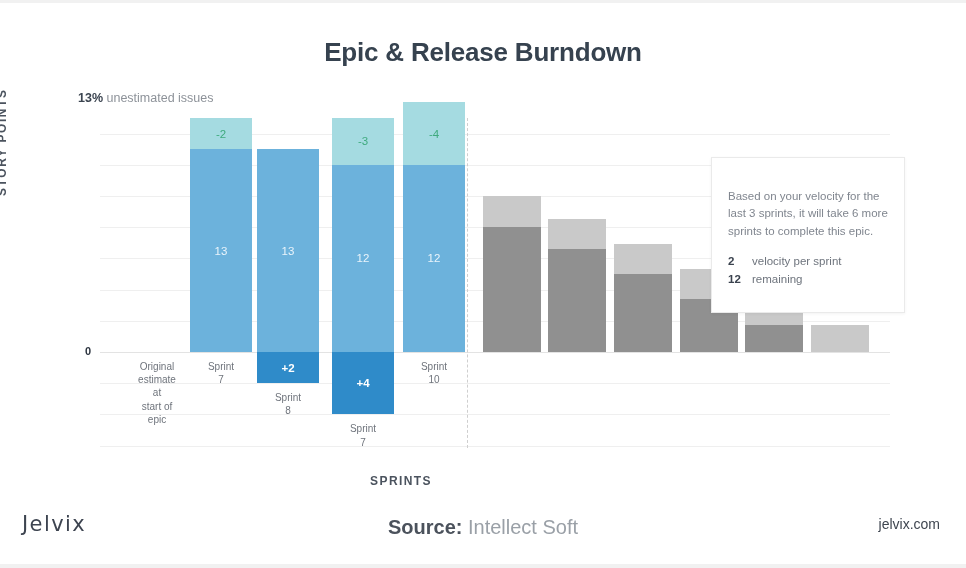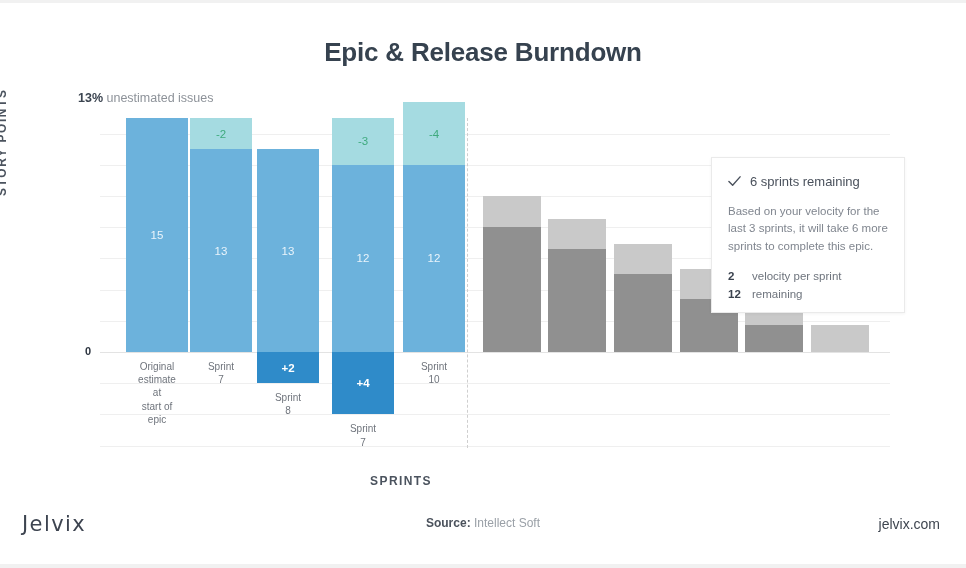--- a/index.html
+++ b/index.html
@@ -121,21 +121,21 @@
   #footer {
     position:absolute; left:0; top:512px; width:966px; height:40px;
   }
   #logo {
     position:absolute; left:22px; top:0;
     font-family:"DejaVu Sans", sans-serif;
     font-size:21px; color:#3d4450; letter-spacing:1.4px;
   }
   #source {
     position:absolute; left:0; top:4px; width:966px;
-    text-align:center; font-size:12px; color:#9aa0a7;
+    text-align:center; font-size:20px; color:#9aa0a7;
   }
   #source .strong { color:#4b525c; font-weight:bold; }
   #site {
     position:absolute; right:26px; top:4px;
     font-size:14px; color:#3f4650;
   }
 </style>
 </head>
 <body>
 
@@ -162,21 +162,20 @@
       <div class="gridline" style="top: 171.6px;"></div>
       <div class="gridline" style="top: 140.4px;"></div>
       <div class="gridline" style="top: 109.2px;"></div>
       <div class="gridline" style="top: 78px;"></div>
       <div class="gridline" style="top: 46.8px;"></div>
       <div class="gridline" style="top: 15.6px;"></div>
     </div>
   <div id="divider"></div>
   <div id="bars">
       <div class="bar" style="left: 26px; width: 62px; top: 0px; height: 330px;">
-        <div class="seg mid" style="top: 0px; height: 234px;">15</div>
         <div class="bar-label" style="top: 242px;">Original
 estimate at
 start of epic</div>
       </div>
       <div class="bar" style="left: 90px; width: 62px; top: 0px; height: 330px;">
         <div class="seg light" style="top: 0px; height: 31.2px;">-2</div>
         <div class="seg mid" style="top: 31.2px; height: 202.8px;">13</div>
         <div class="bar-label" style="top: 242px;">Sprint 7</div>
       </div>
       <div class="bar" style="left: 157px; width: 62px; top: 0px; height: 330px;">
@@ -215,26 +214,20 @@
         <div class="seg gray-hi" style="top: 177.84px; height: 29.64px;"></div>
         <div class="seg gray-lo" style="top: 207.48px; height: 26.52px;"></div>
       </div>
       <div class="bar" style="left: 711px; width: 58px; top: 0px; height: 330px;">
         <div class="seg gray-hi" style="top: 207.48px; height: 26.52px;"></div>
       </div>
     </div>
 </div>
 
 <div id="info-card">
-  <div id="info-head">
-    <svg id="check-icon" viewBox="0 0 14 14">
-      <polyline points="1,7 5,11 13,2" fill="none" stroke="#4a515c" stroke-width="1.5" stroke-linecap="round" stroke-linejoin="round"></polyline>
-    </svg>
-    <span>6 sprints remaining</span>
-  </div>
   <div id="info-body">Based on your velocity for the last 3 sprints, it will take 6 more sprints to complete this epic.</div>
   <div id="info-metrics">
       <div class="metric">
         <span class="num">2</span>
         <span class="txt">velocity per sprint</span>
       </div>
       <div class="metric">
         <span class="num">12</span>
         <span class="txt">remaining</span>
       </div>

